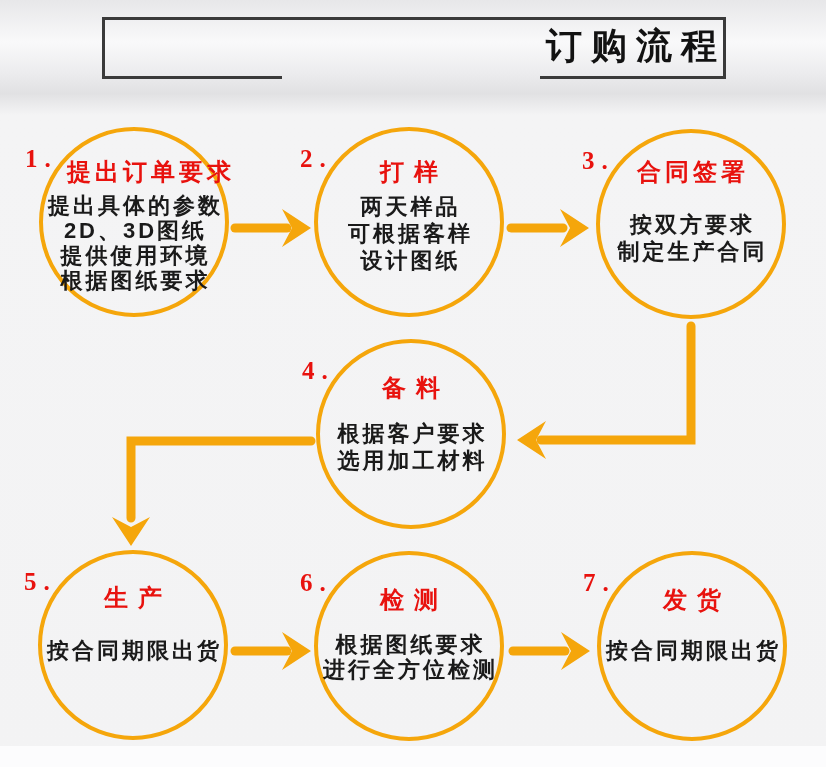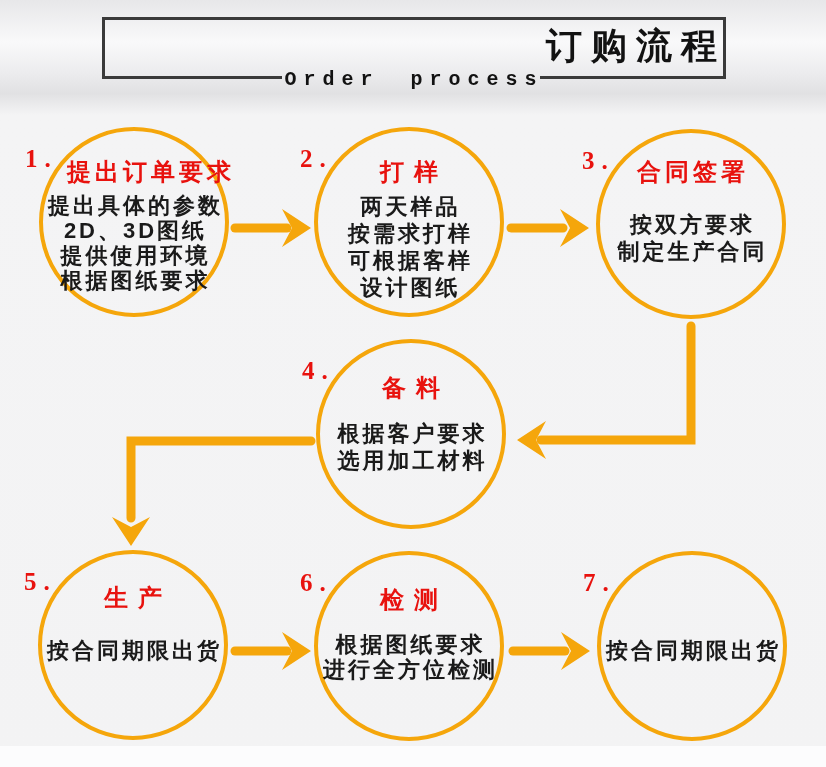--- a/index.html
+++ b/index.html
@@ -88,21 +88,20 @@
 </style>
 </head>
 <body>
 
 <div class="stage">
 
   <div class="frame"></div>
   <div class="frame-seg left"></div>
   <div class="frame-seg right"></div>
   <div class="header-title">订购流程</div>
-  <div class="header-sub">Order process</div>
 
   <svg class="connectors" viewBox="0 0 826 767" aria-hidden="true">
     <g>
       <line class="conn-line" x1="235" y1="228" x2="287" y2="228"></line>
       <polygon class="conn-dart" points="311,228 282,209 292,228 282,247"></polygon>
     </g>
     <g>
       <line class="conn-line" x1="511" y1="228" x2="563" y2="228"></line>
       <polygon class="conn-dart" points="589,228 560,209 570,228 560,247"></polygon>
     </g>
@@ -133,21 +132,20 @@
       <div>提供使用环境</div>
       <div>根据图纸要求</div>
     </div>
   </div>
 
   <div class="circle c2">
     <div class="num">2.</div>
     <div class="c-title wide">打样</div>
     <div class="c-lines">
       <div>两天样品</div>
-      <div>按需求打样</div>
       <div>可根据客样</div>
       <div>设计图纸</div>
     </div>
   </div>
 
   <div class="circle c3">
     <div class="num">3.</div>
     <div class="c-title">合同签署</div>
     <div class="c-lines">
       <div>按双方要求</div>
@@ -176,19 +174,20 @@
     <div class="num">6.</div>
     <div class="c-title wide">检测</div>
     <div class="c-lines">
       <div>根据图纸要求</div>
       <div>进行全方位检测</div>
     </div>
   </div>
 
   <div class="circle c7">
     <div class="num">7.</div>
+    <div class="c-title wide">发货</div>
     <div class="c-lines">
       <div>按合同期限出货</div>
     </div>
   </div>
 
   <div class="bottom-strip"></div>
 </div>
 
 </body></html>

